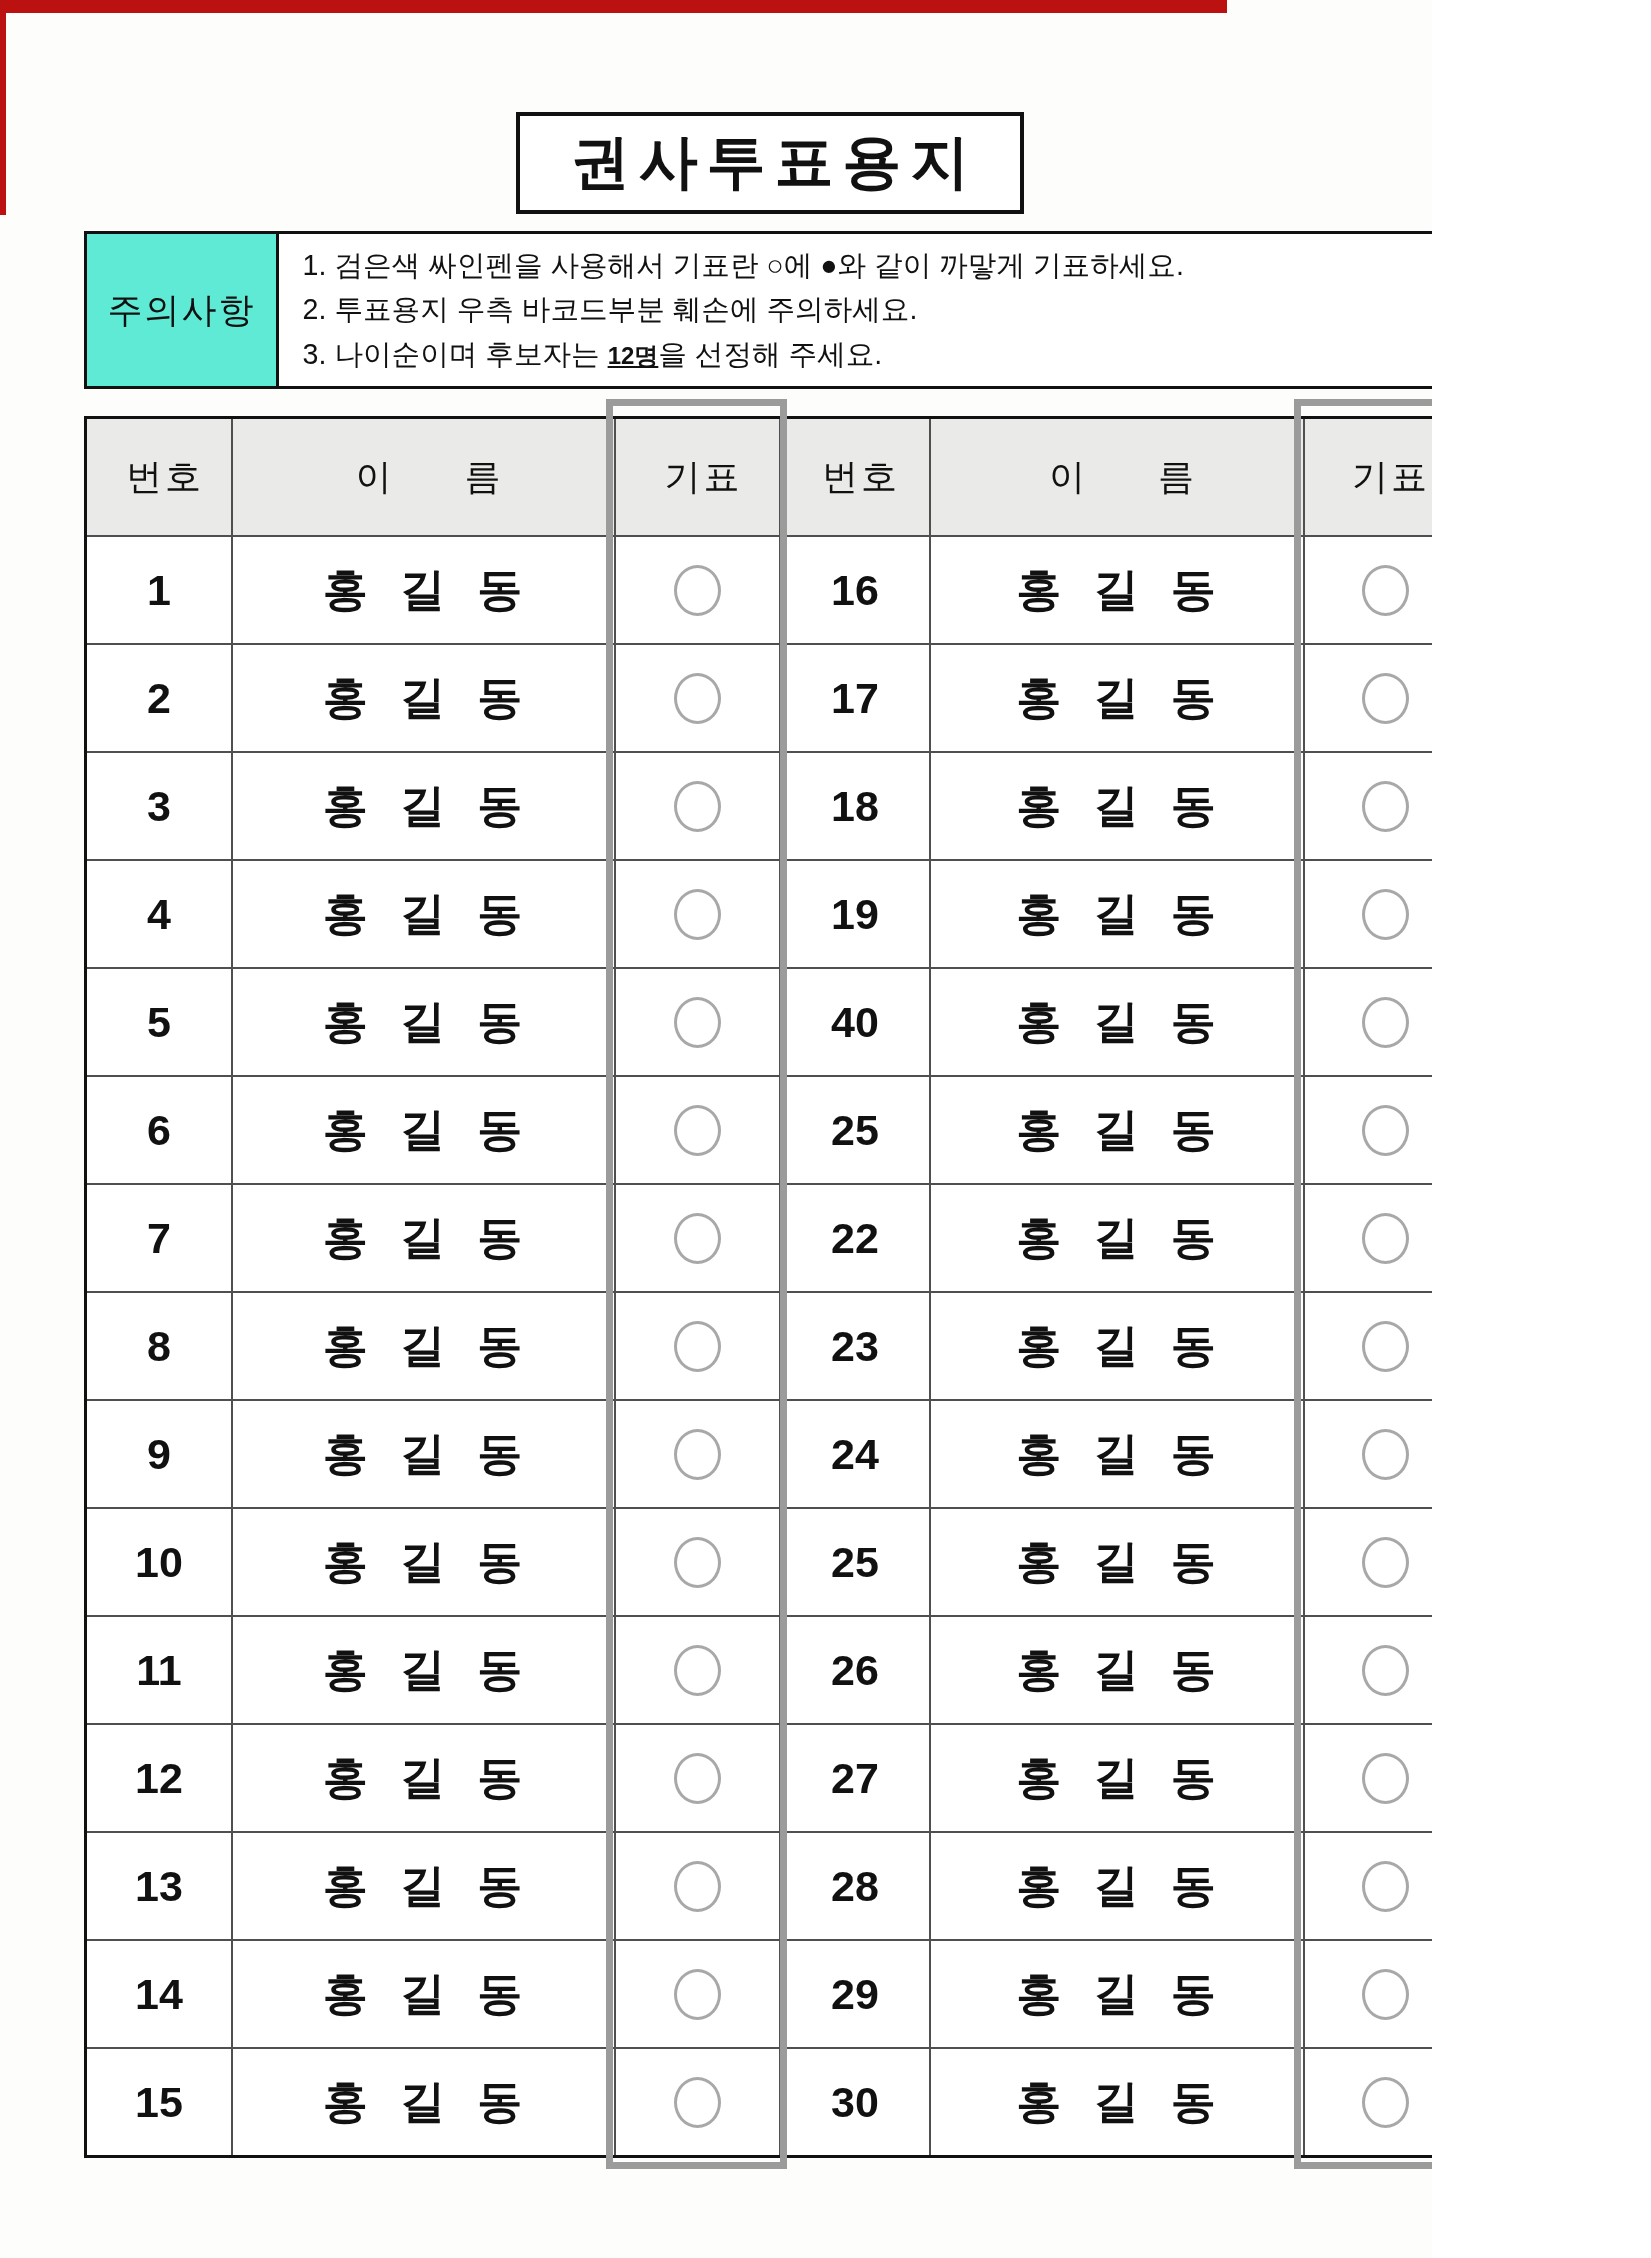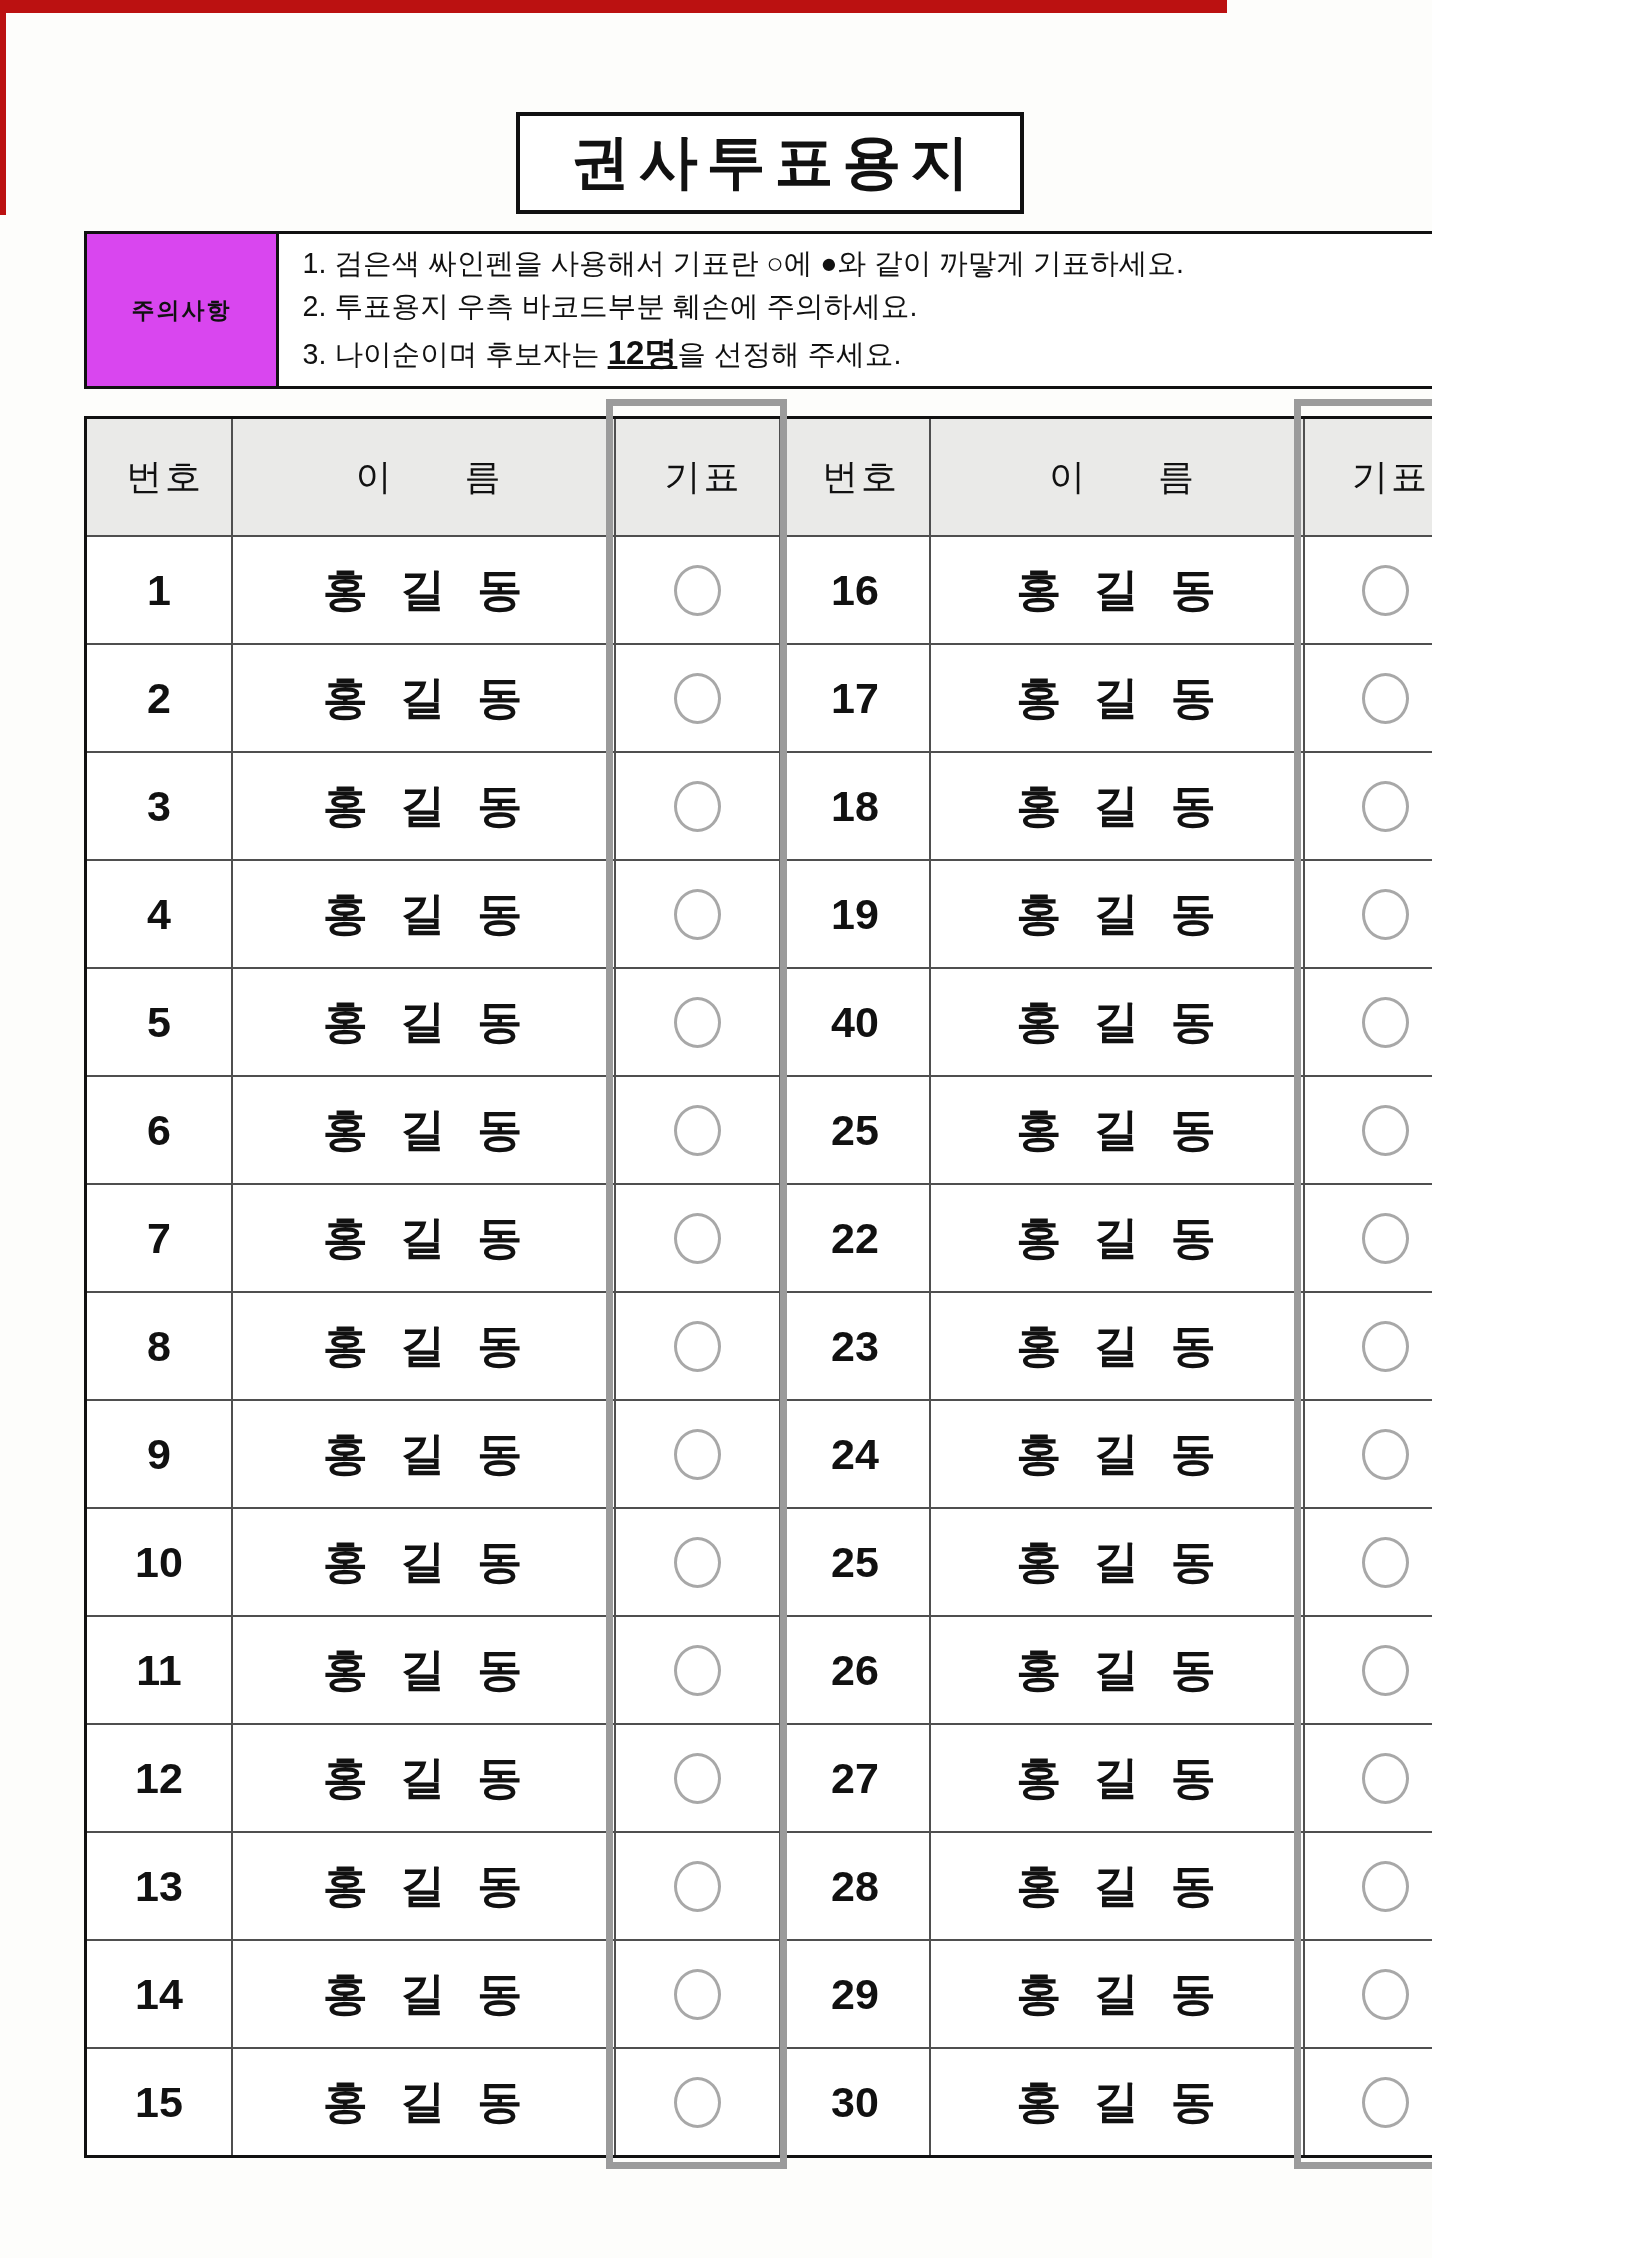--- a/index.html
+++ b/index.html
@@ -28,30 +28,30 @@
     display:flex;align-items:center;justify-content:center;background:#fff;
   }
   .title-box .t{font-size:59px;font-weight:bold;letter-spacing:8.9px;text-indent:8.9px;}
 
   
   .notice-box{
     position:absolute;left:84px;top:231px;width:1378px;height:158px;
     border:3px solid var(--line-dark);box-sizing:border-box;display:flex;background:#fff;
   }
   .notice-label{
-    width:189px;flex:0 0 189px;background:#d946ef;border-right:3px solid var(--line-dark);
+    width:189px;flex:0 0 189px;background:#5eead4;border-right:3px solid var(--line-dark);
     display:flex;align-items:center;justify-content:center;
-    font-size:23px;font-weight:bold;letter-spacing:2px;
+    font-size:35px;font-weight:normal;letter-spacing:2px;
   }
   .notice-lines{
     flex:1;display:flex;flex-direction:column;justify-content:space-evenly;
     padding:5.9px 9.9px 5.9px 23.6px;font-size:28.6px;border-radius:31px;
   }
   .notice-line{white-space:nowrap;}
-  .notice-line .em{font-weight:bold;text-decoration:underline;font-size:33px;}
+  .notice-line .em{font-weight:bold;text-decoration:underline;font-size:24px;}
 
   
   .ballot-table{
     position:absolute;left:84px;top:416px;border:3px solid var(--line-dark);
     display:grid;background:#fff;
     grid-template-columns:144px 383px 165px 150px 374px 162px;
     grid-template-rows:116px repeat(15,108px);
   }
   .cell{
     display:flex;align-items:center;justify-content:center;box-sizing:border-box;

